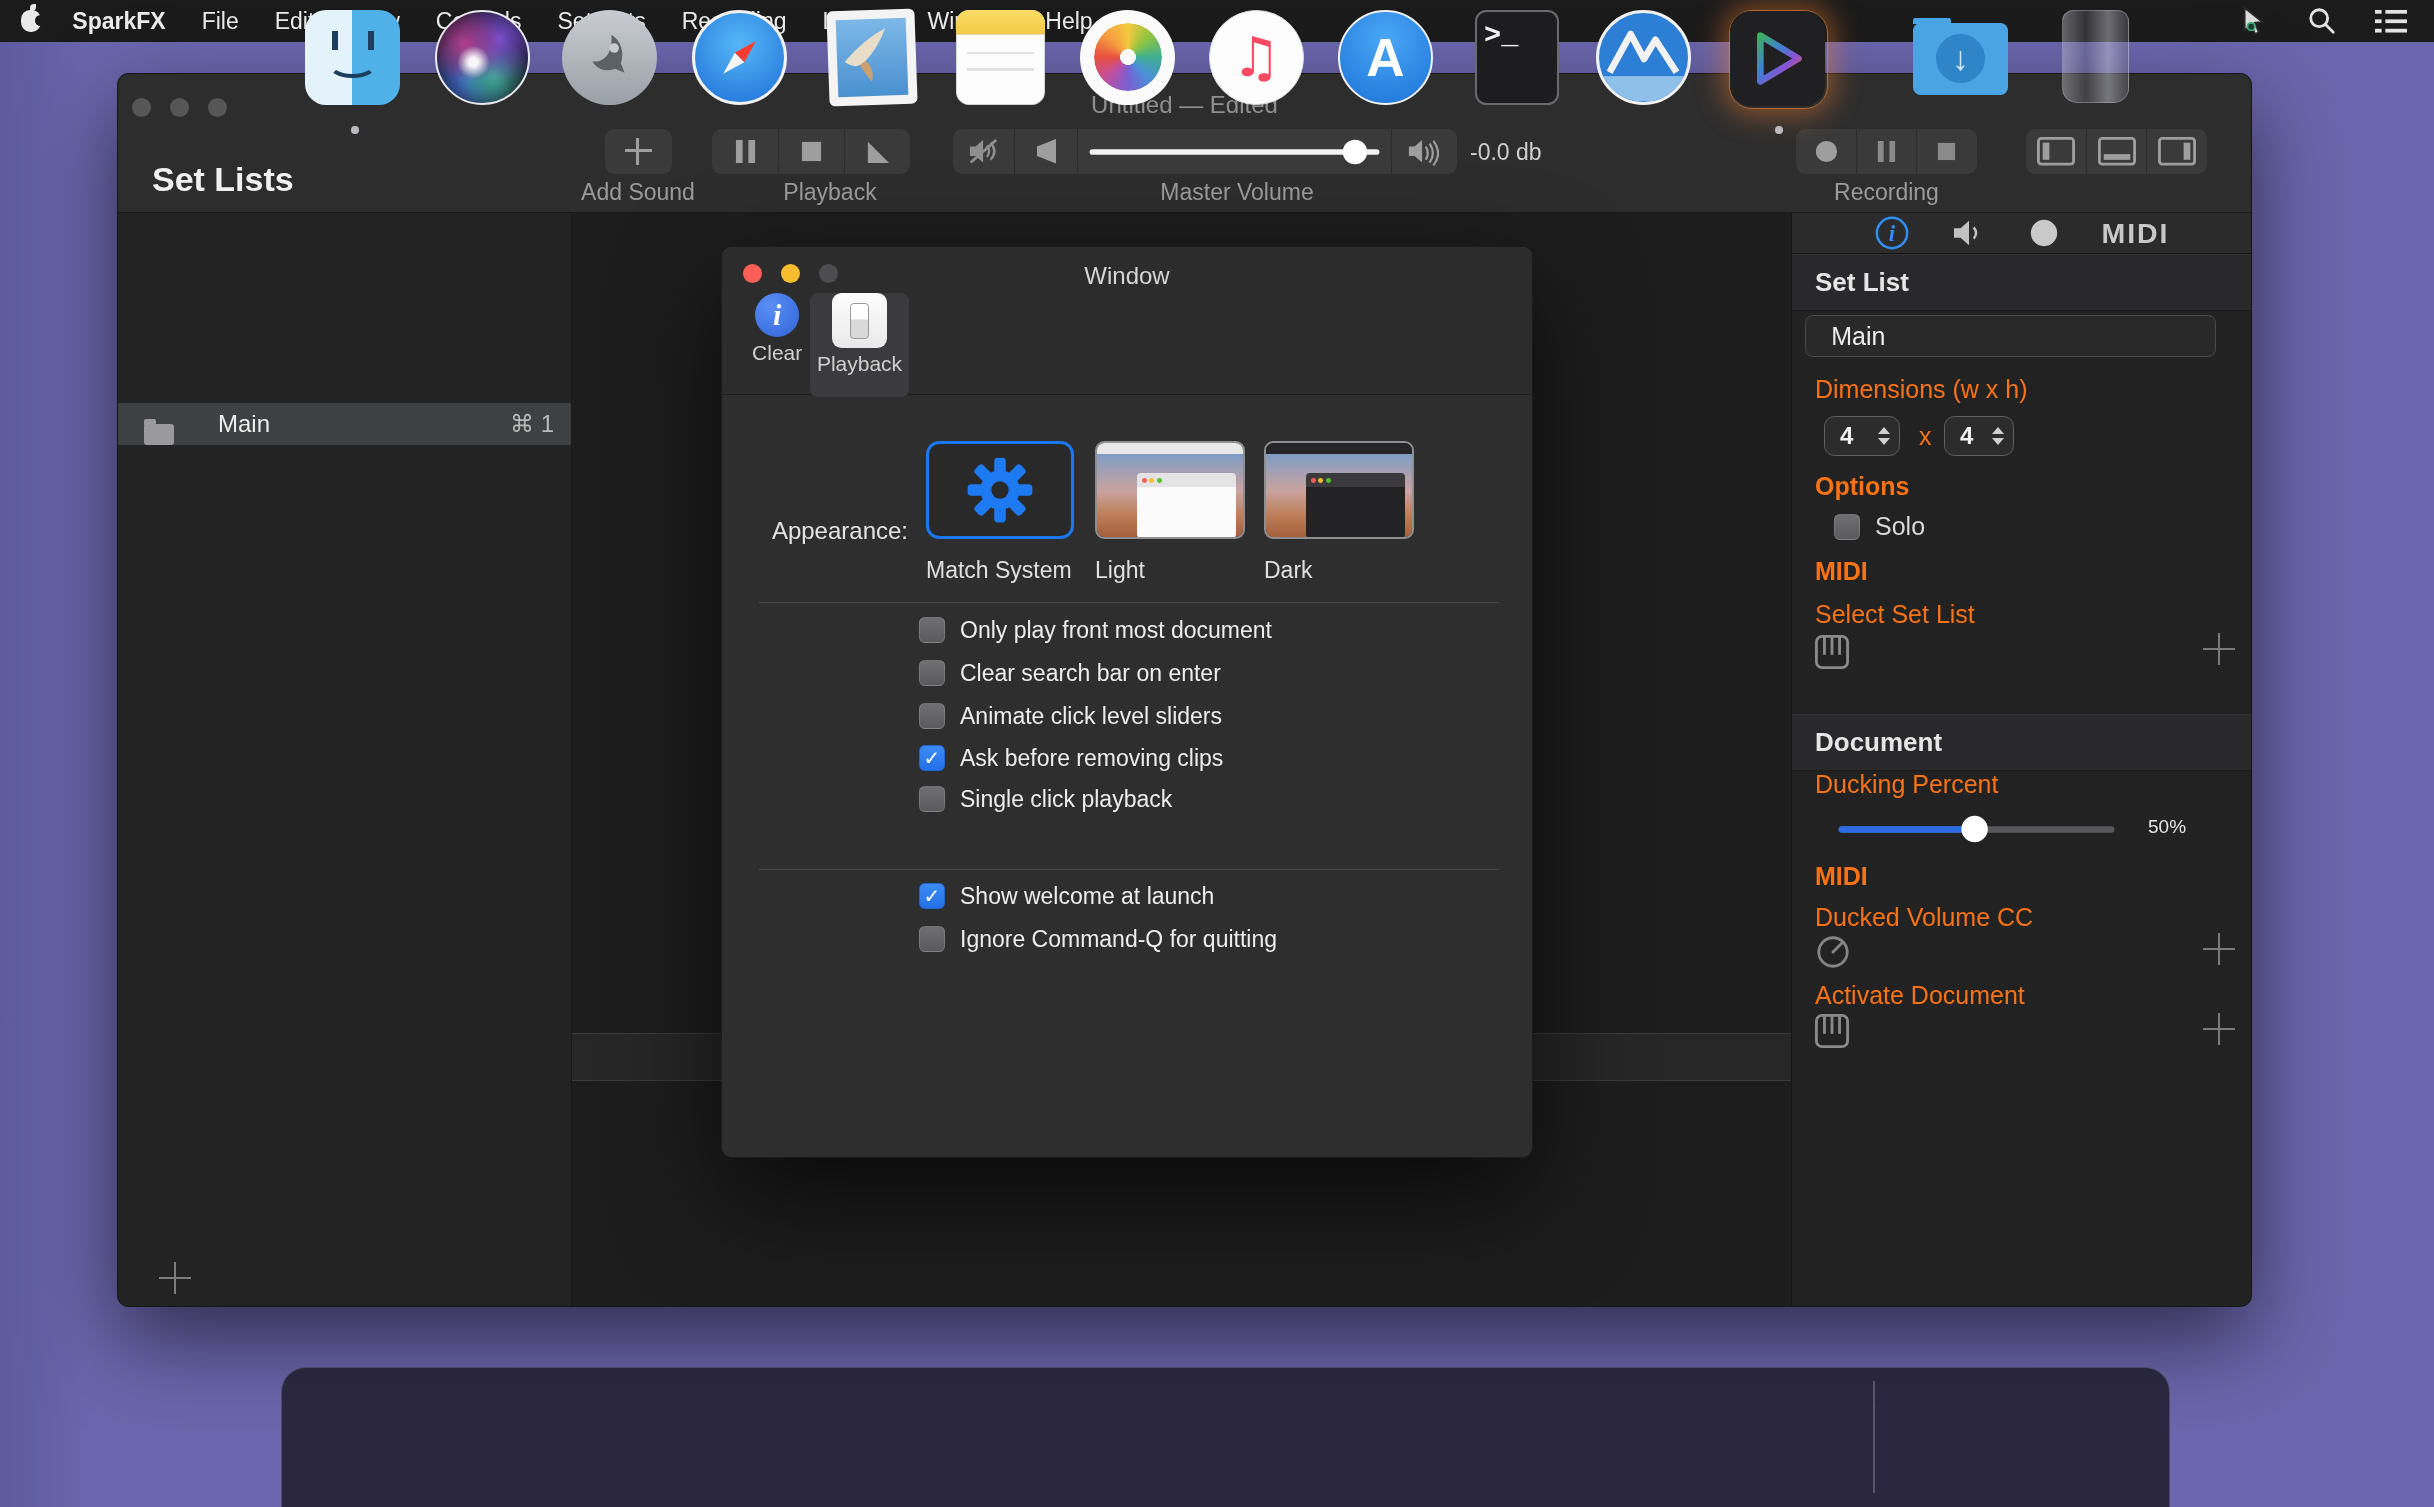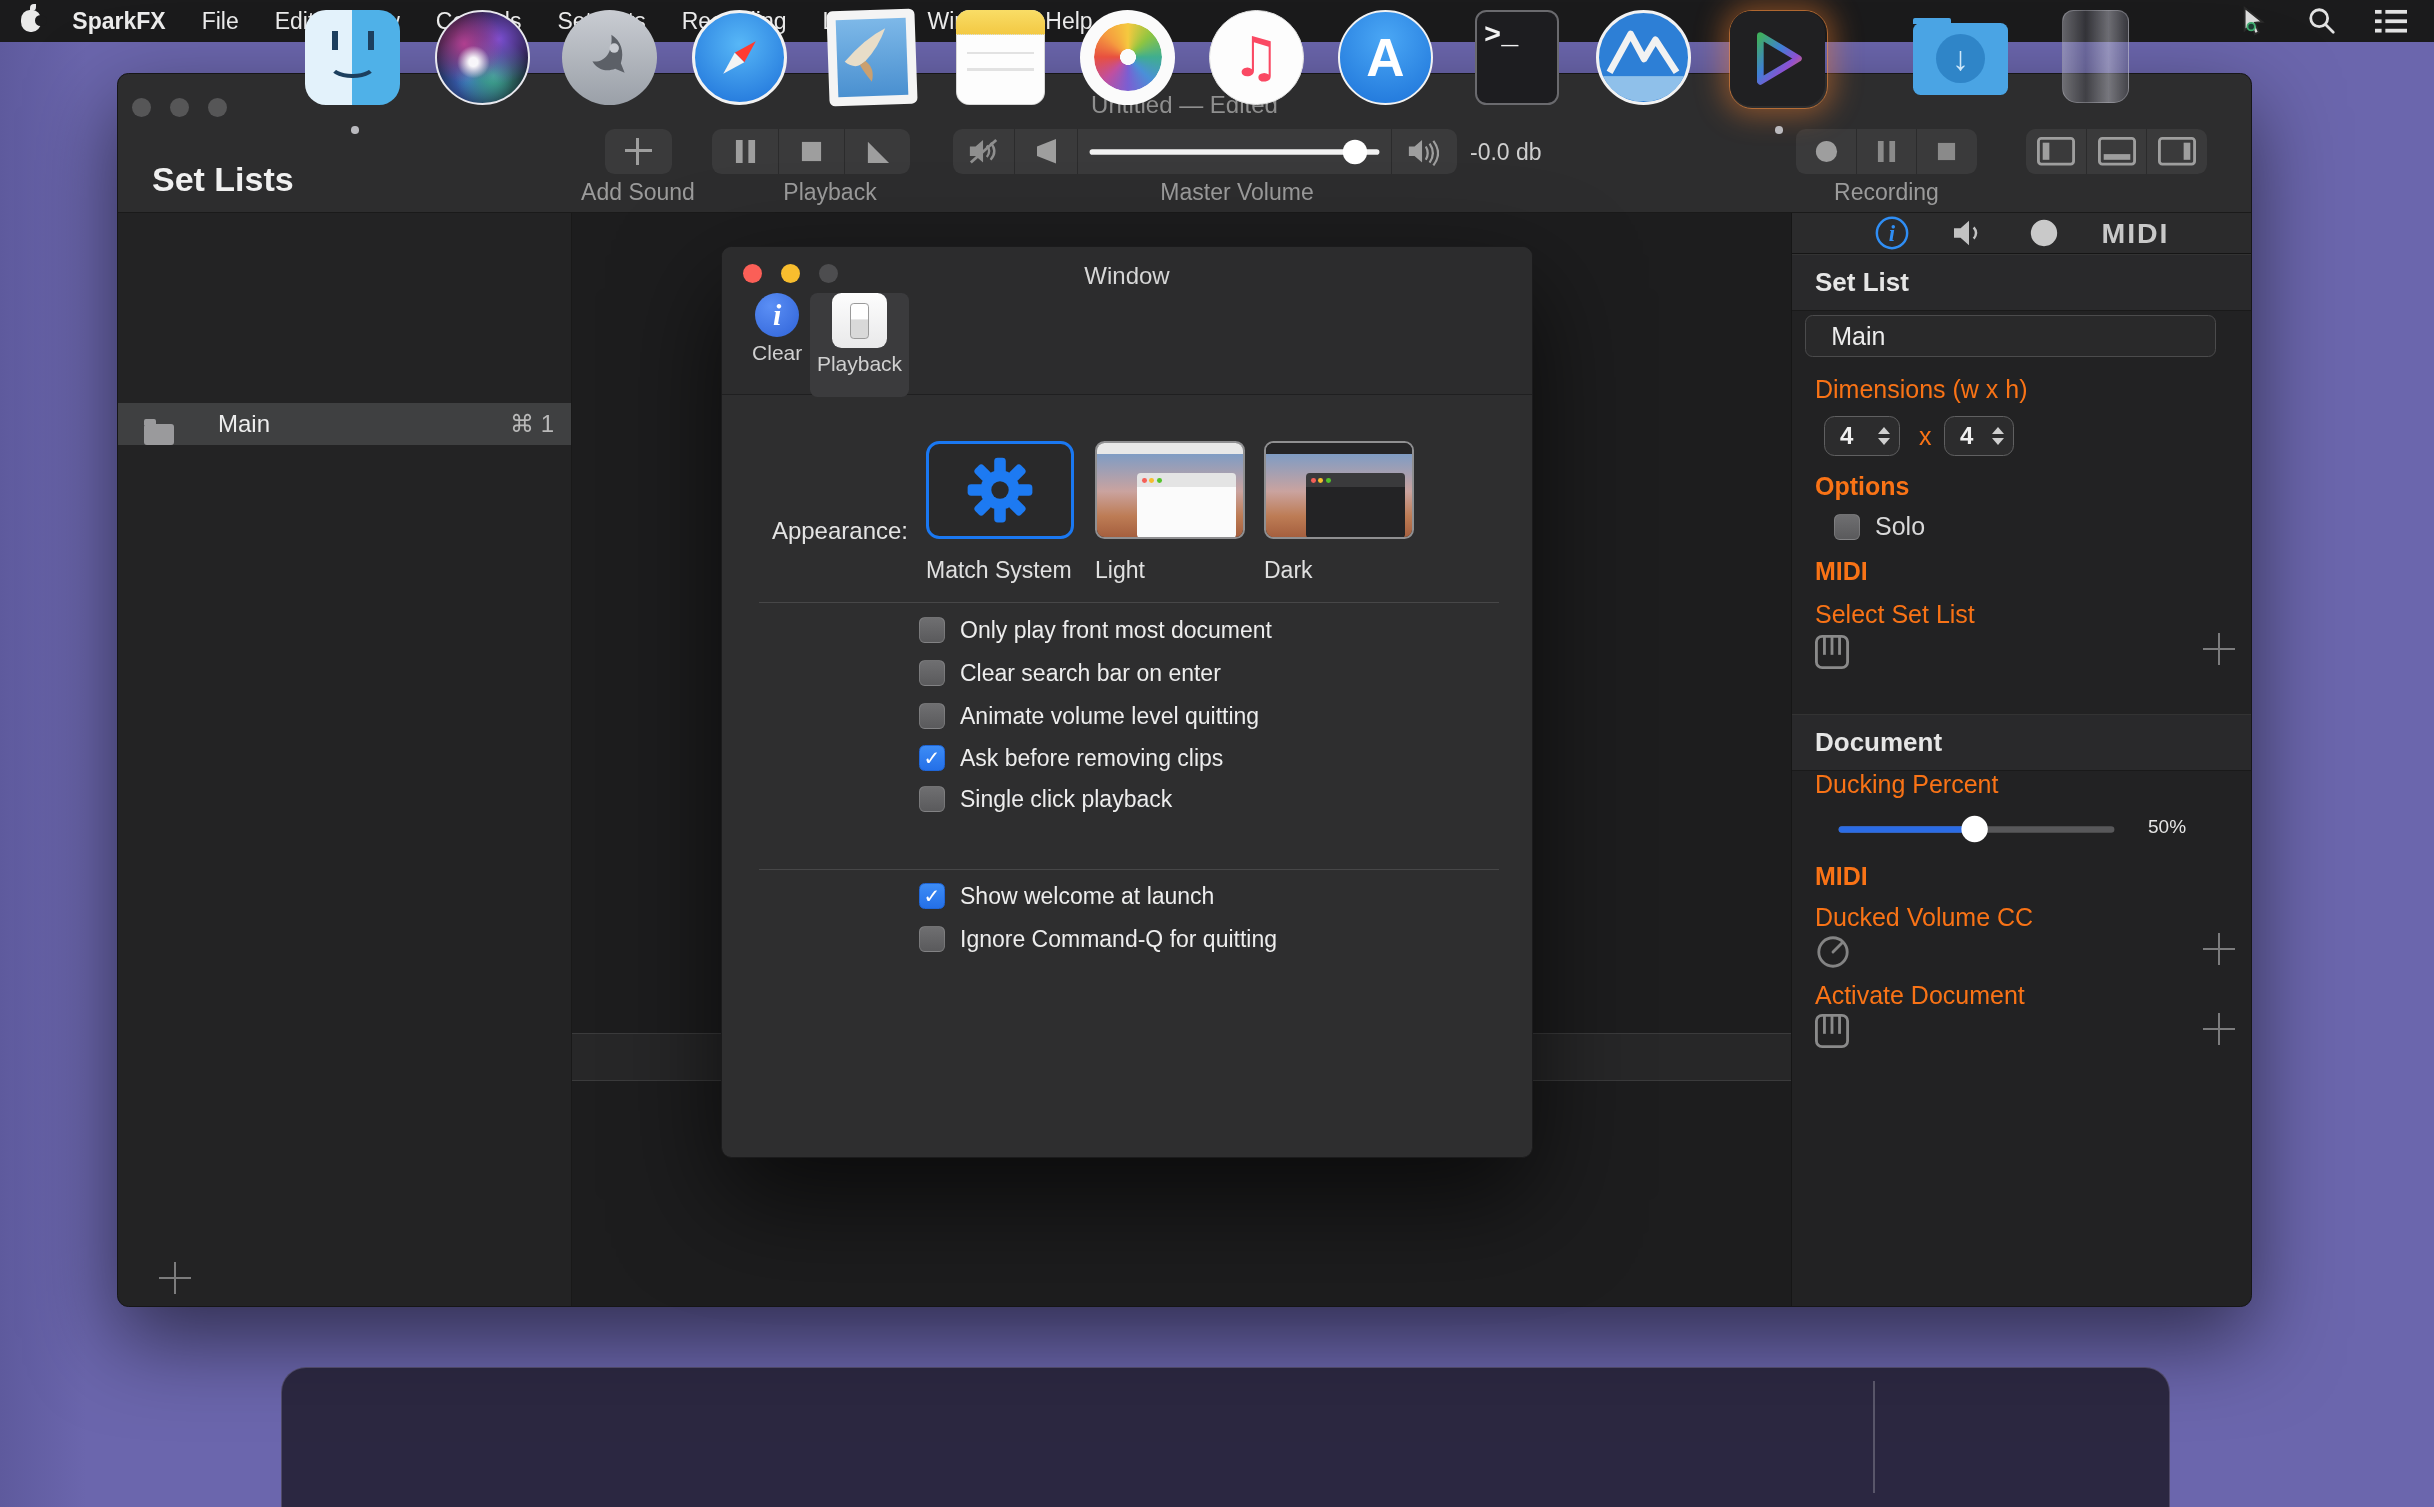--- a/index.html
+++ b/index.html
@@ -457,21 +457,21 @@
   <div class="cbrow" style="top:367px">
     <span class="cb" data-checked="false"></span>
     <span>Only play front most document</span>
   </div>
   <div class="cbrow" style="top:410px">
     <span class="cb" data-checked="false"></span>
     <span>Clear search bar on enter</span>
   </div>
   <div class="cbrow" style="top:453px">
     <span class="cb" data-checked="false"></span>
-    <span>Animate volume level quitting</span>
+    <span>Animate click level sliders</span>
   </div>
   <div class="cbrow" style="top:495px">
     <span class="cb" data-checked="true"></span>
     <span>Ask before removing clips</span>
   </div>
   <div class="cbrow" style="top:536px">
     <span class="cb" data-checked="false"></span>
     <span>Single click playback</span>
   </div>
 

